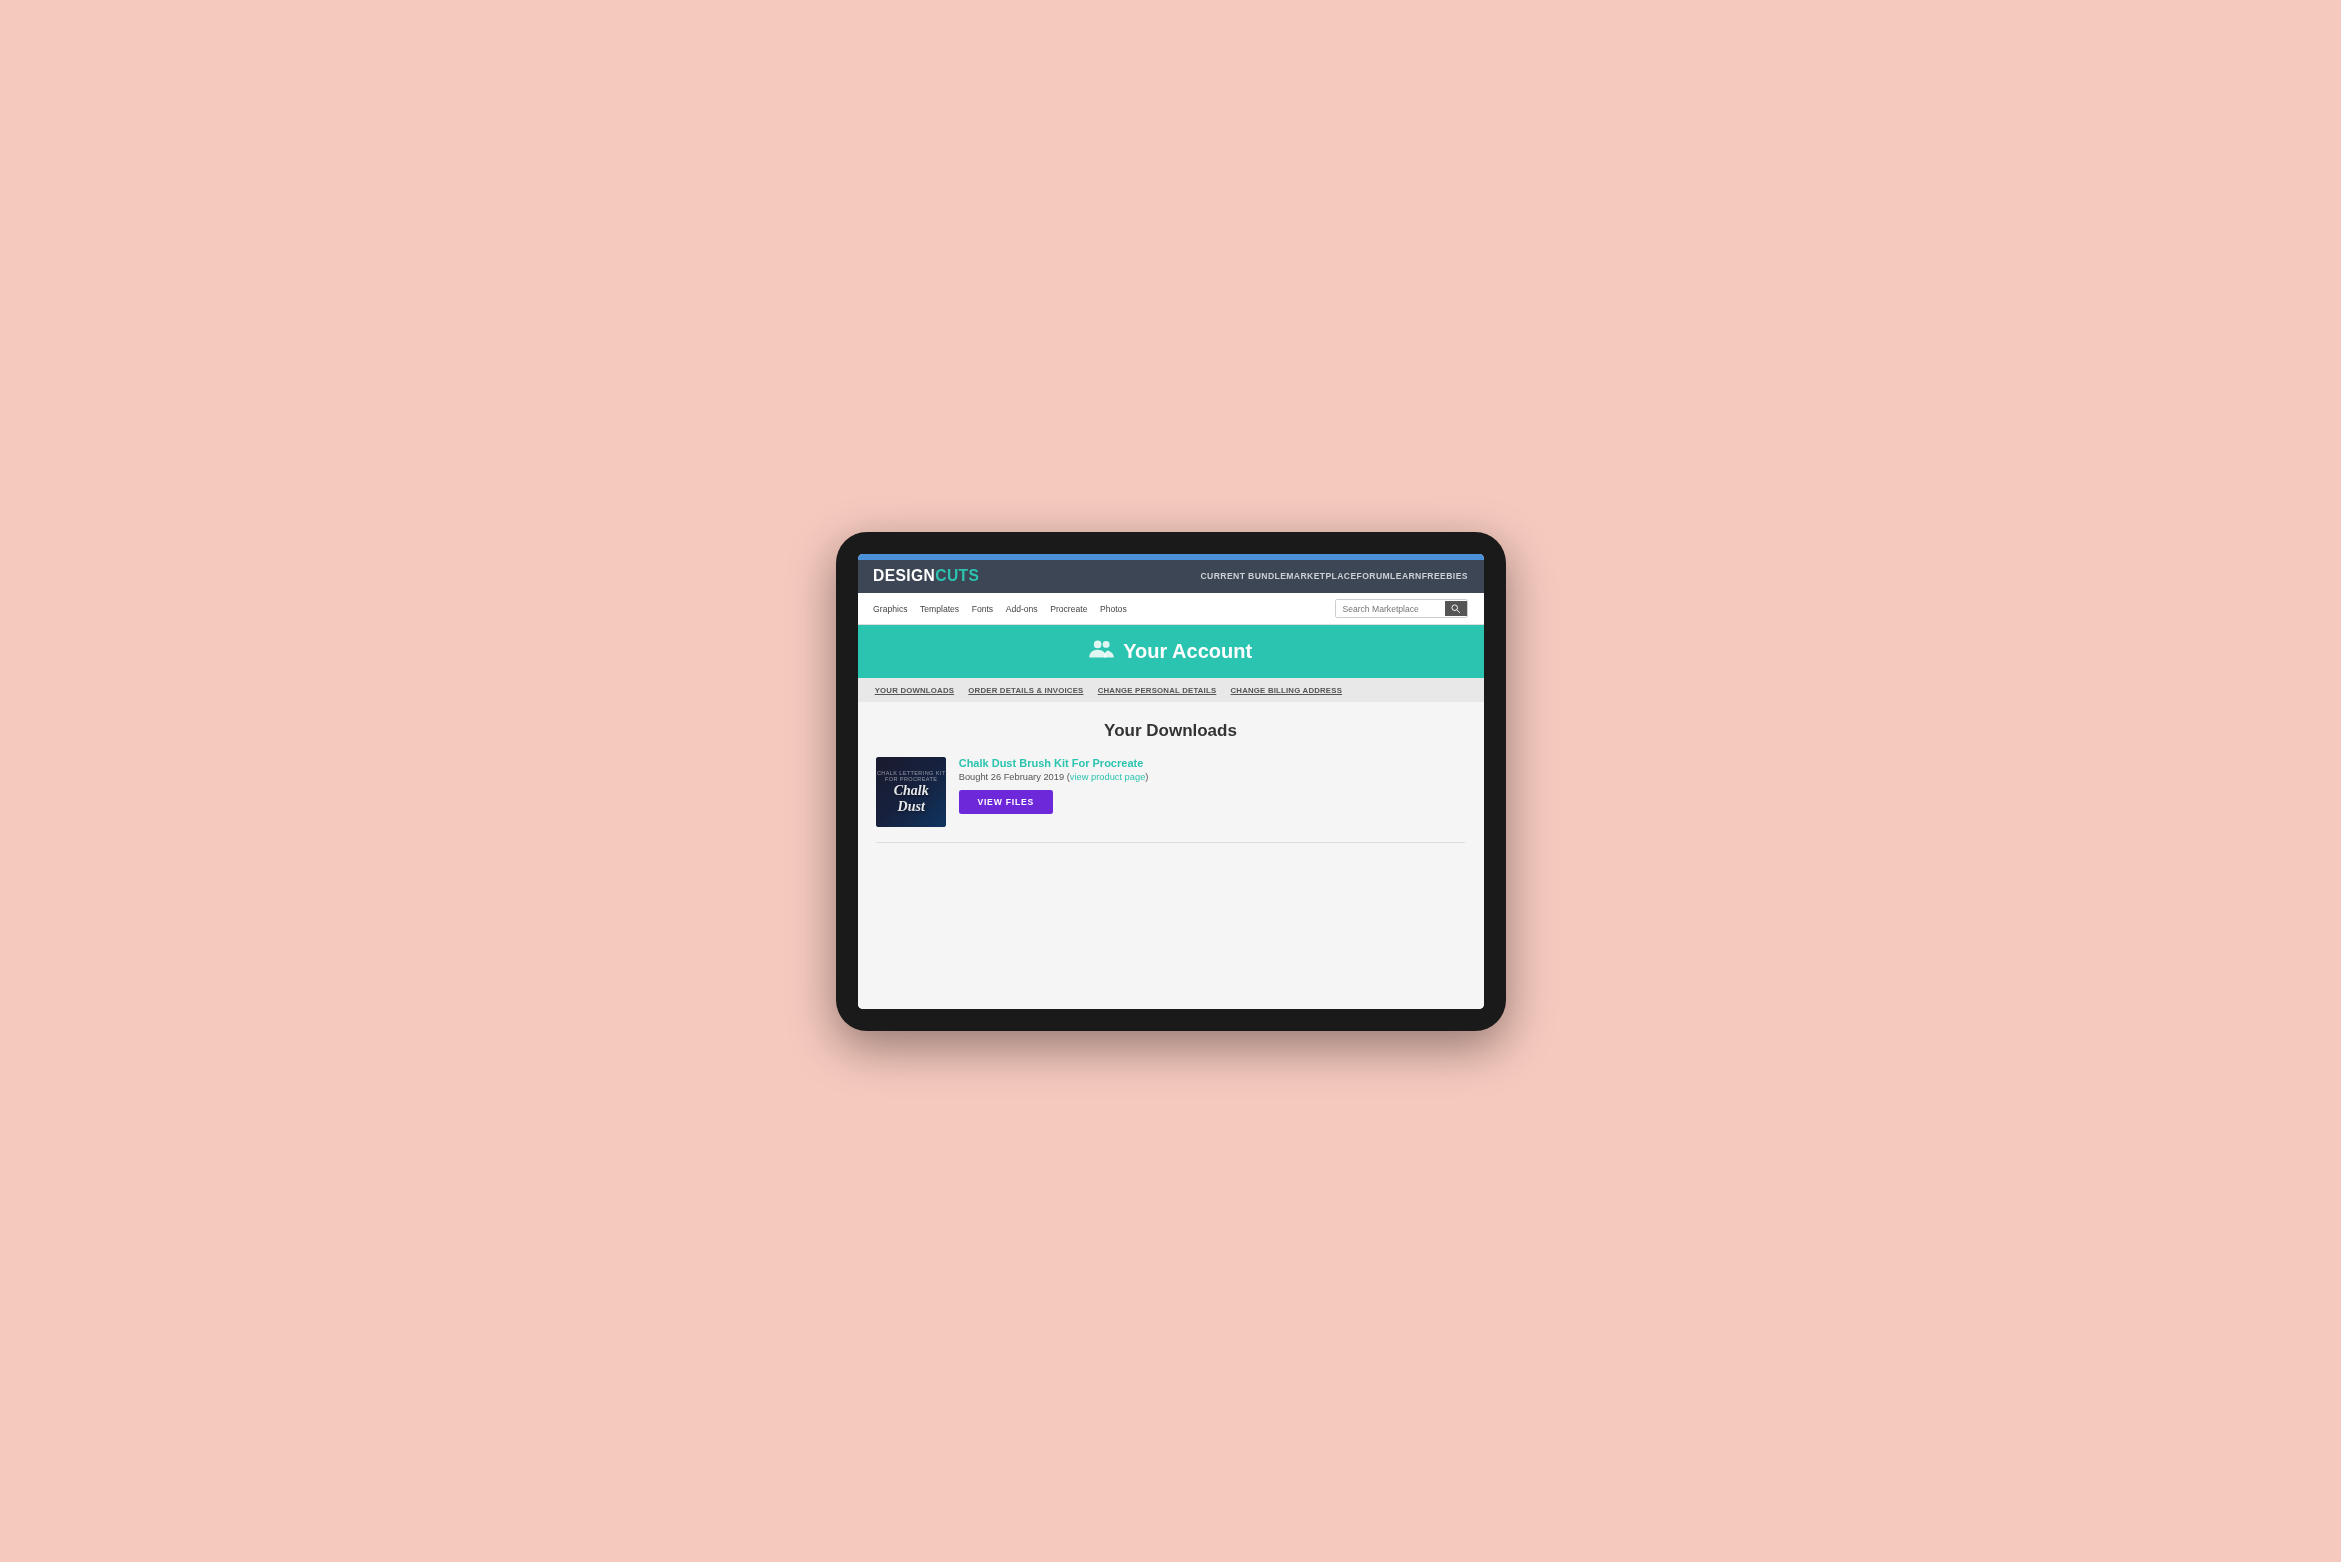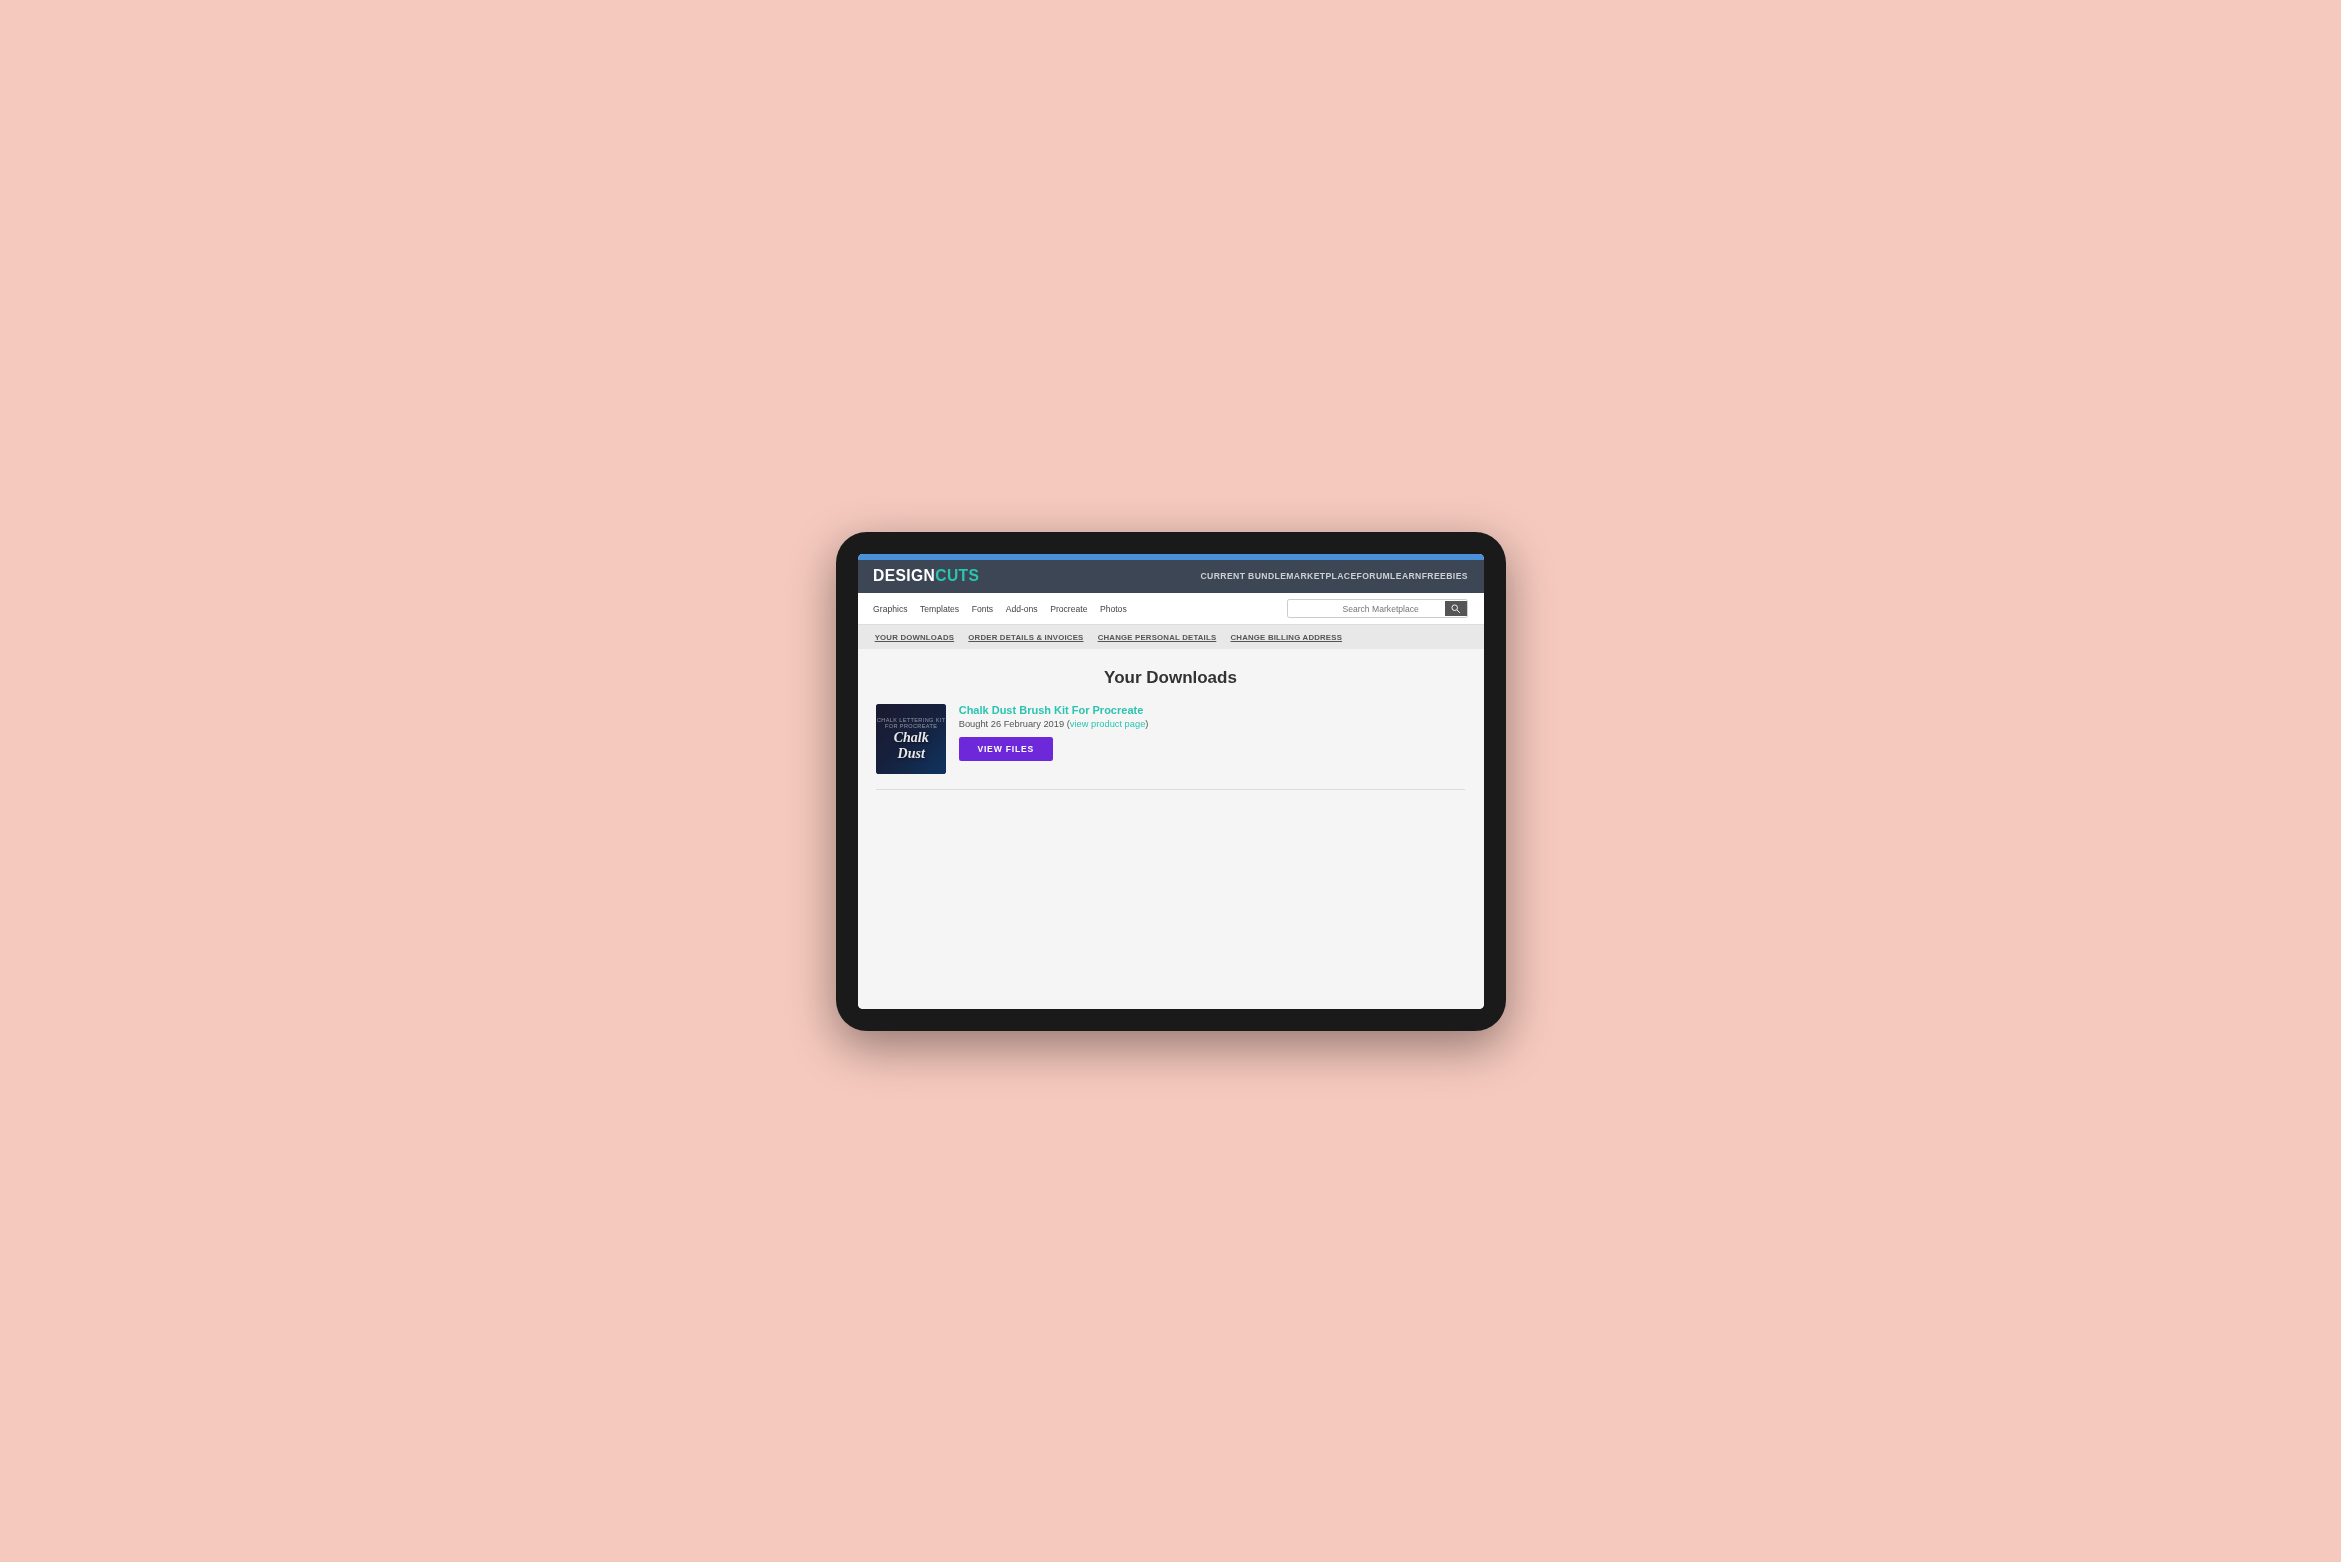--- a/index.html
+++ b/index.html
@@ -100,21 +100,20 @@
       text-decoration: none;
       cursor: pointer;
     }
 
     .search-box {
       display: flex;
       align-items: center;
       border: 0.8px solid #ccc;
       border-radius: 2.3px;
       overflow: hidden;
-      padding-left: 48px;
     }
 
     .search-input {
       padding: 3.1px 6.2px;
       font-size: 8.6px;
       border: none;
       outline: none;
       width: 109px;
       color: #999;
     }
@@ -306,20 +305,32 @@
         <input class="search-input" type="text" placeholder="Search Marketplace" style="">
         <button class="search-btn">
           <svg viewBox="0 0 20 20">
             <circle cx="8" cy="8" r="6" stroke="#fff" stroke-width="2" fill="none"></circle>
             <line x1="13" y1="13" x2="19" y2="19" stroke="#fff" stroke-width="2"></line>
           </svg>
         </button>
       </div>
     </div>
 
+    <div class="account-banner">
+      <span class="account-icon">
+        
+        <svg width="25" height="20" viewBox="0 0 32 26" fill="rgba(255,255,255,0.85)">
+          <circle cx="11" cy="7" r="5"></circle>
+          <path d="M0 24c0-6 4.5-10 11-10s11 4 11 10z"></path>
+          <circle cx="22" cy="7" r="4.5"></circle>
+          <path d="M19 24c0-4 1.5-7.5 5-9 5.5 1.5 8 5 8 9z"></path>
+        </svg>
+      </span>
+      <h1 class="account-title">Your Account</h1>
+    </div>
 
     <div class="account-tabs">
       <a class="account-tab">YOUR DOWNLOADS</a>
       <a class="account-tab">ORDER DETAILS &amp; INVOICES</a>
       <a class="account-tab">CHANGE PERSONAL DETAILS</a>
       <a class="account-tab">CHANGE BILLING ADDRESS</a>
     </div>
 
     <div class="main-content">
       <h2 class="downloads-title">Your Downloads</h2>

